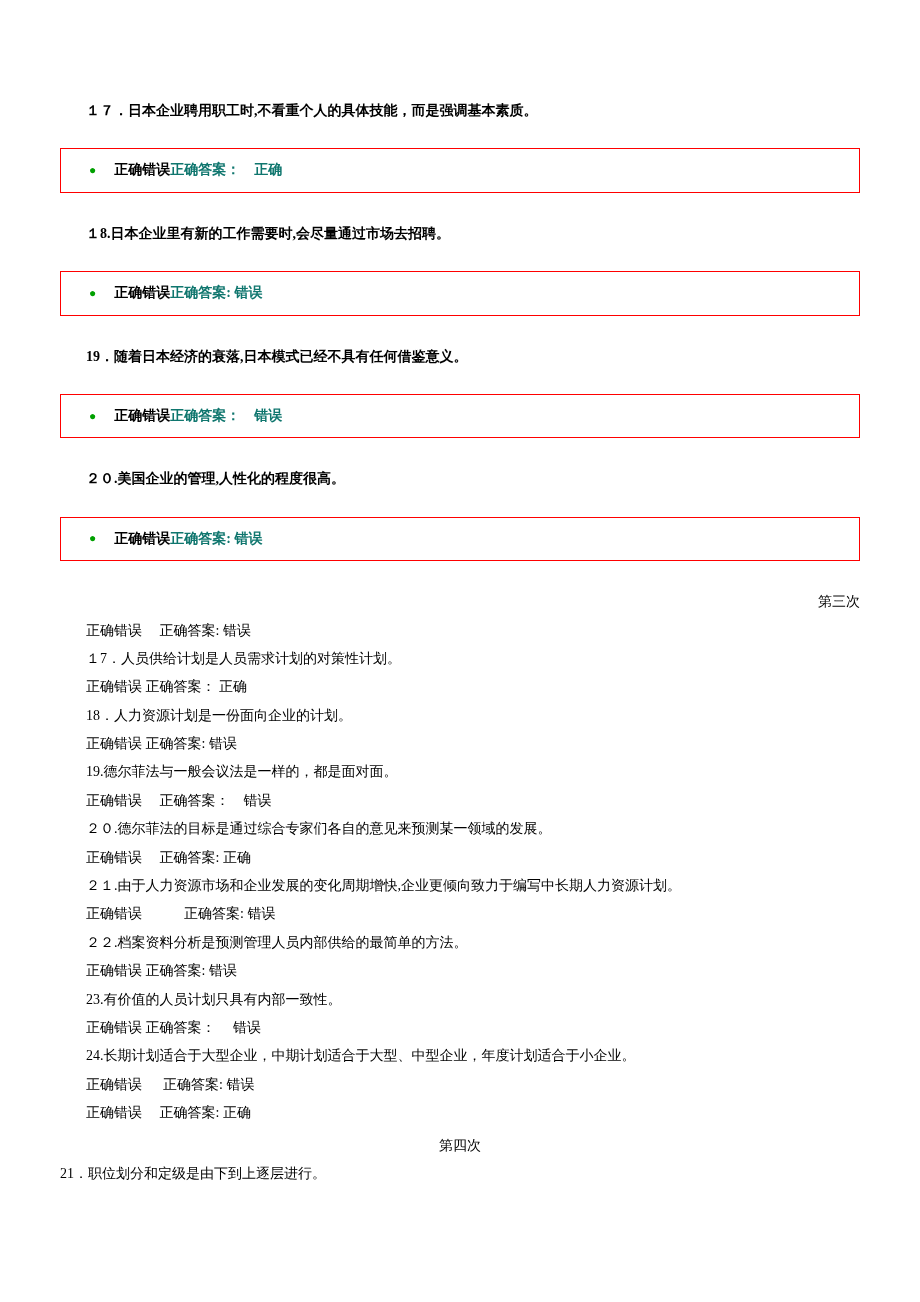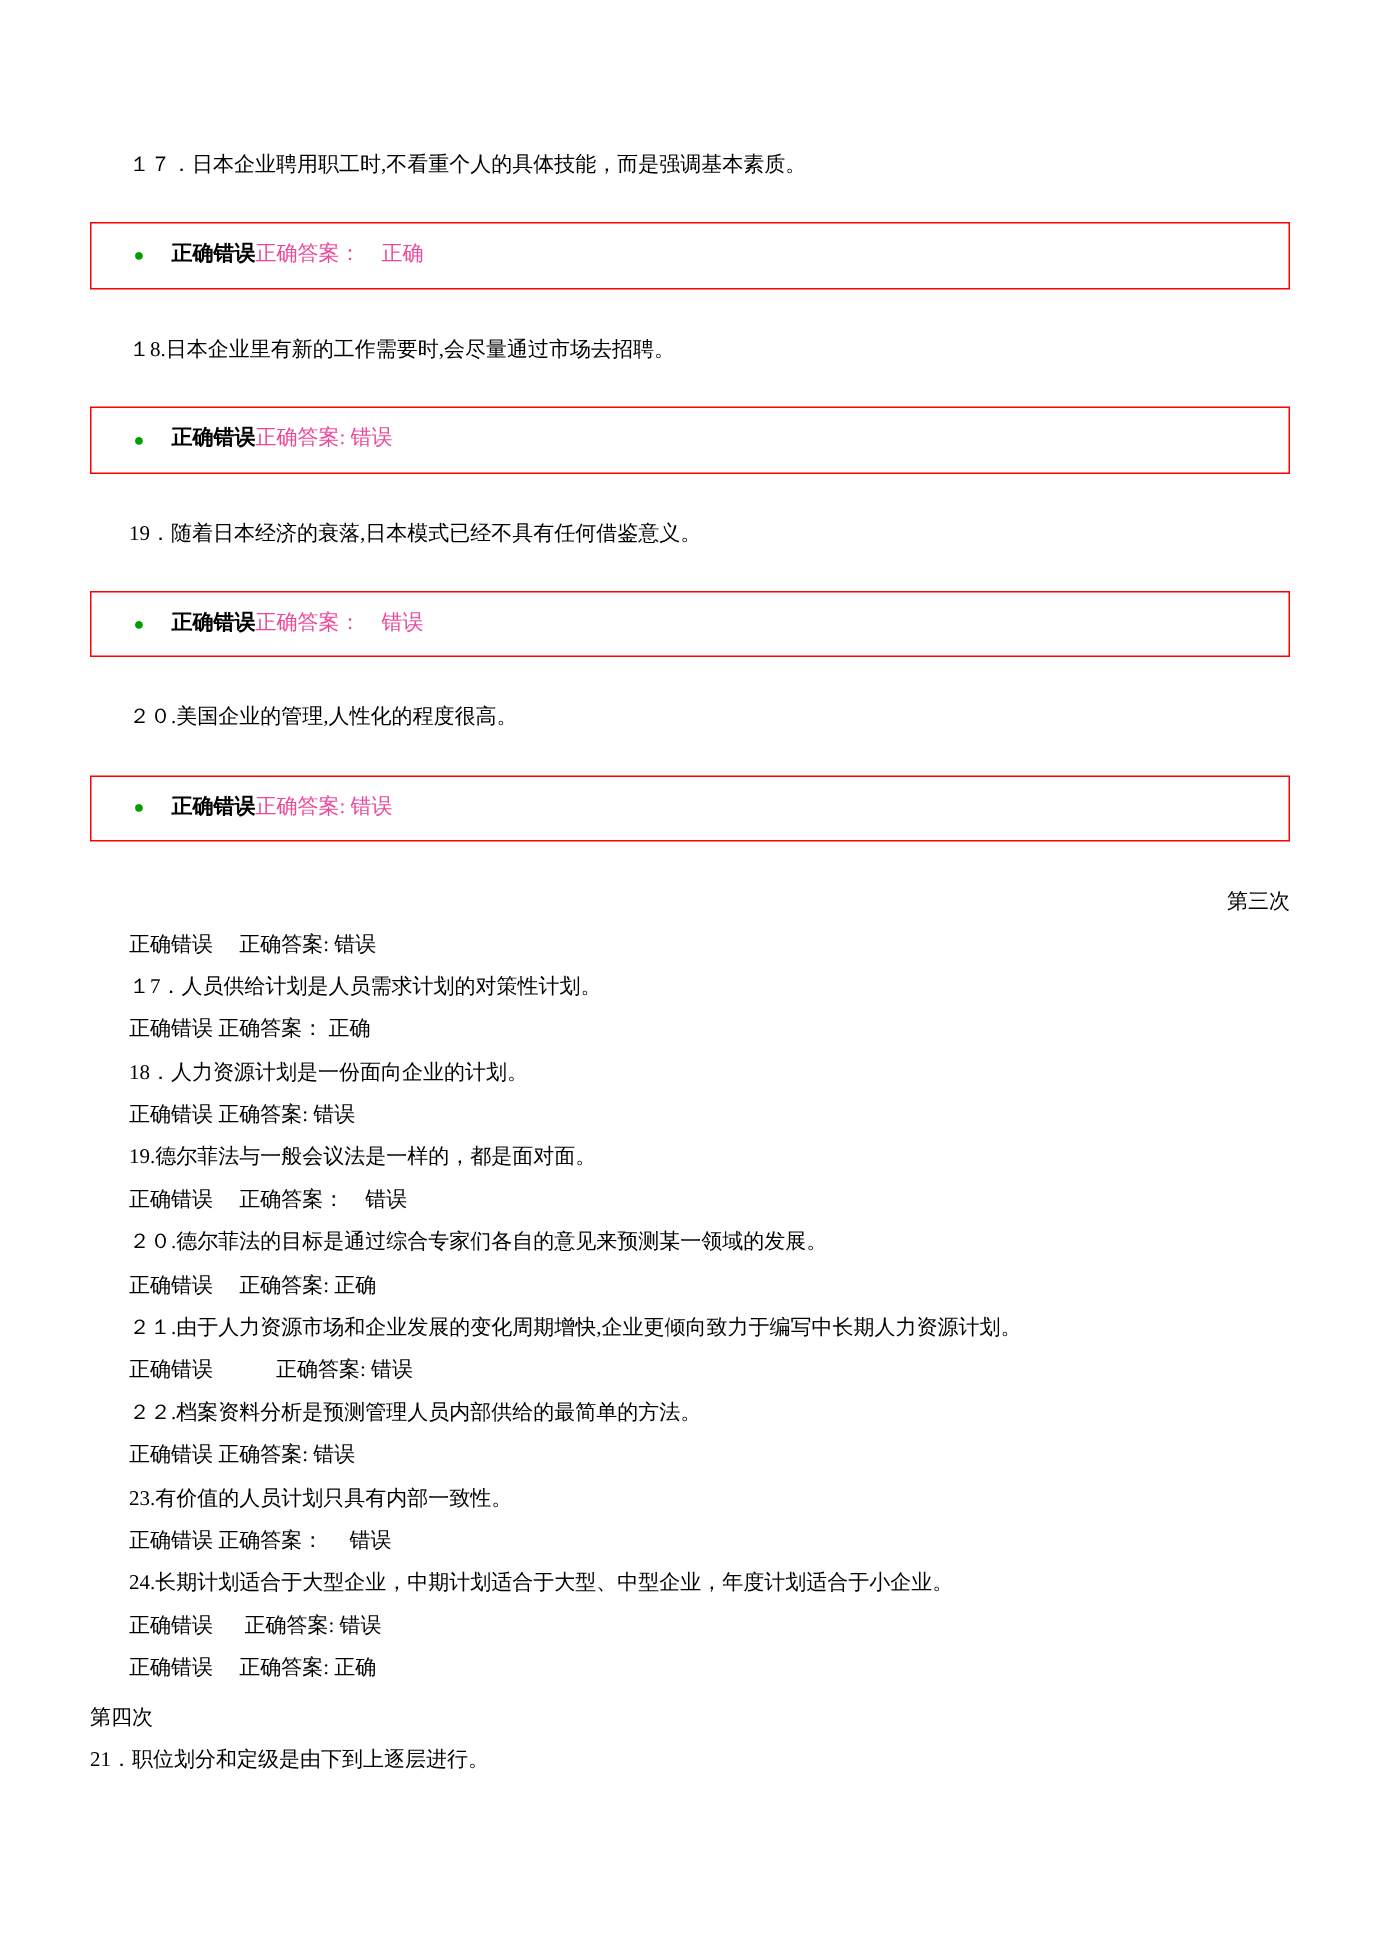--- a/index.html
+++ b/index.html
@@ -13,51 +13,52 @@
   }
   .page {
     width: 920px;
     min-height: 1302px;
     box-sizing: border-box;
     padding: 100px 60px 60px 60px;
     position: relative;
   }
   .question {
     margin: 0 0 26px 26px;
-    font-weight: normal;
+    font-weight: bold;
   }
   .answer-box {
     border: 0.5px solid #ff0000;
     padding: 10px 14px 10px 28px;
     margin: 0 0 30px 0;
     display: flex;
     align-items: center;
   }
   .bullet {
     color: #00a000;
     font-size: 12px;
     margin-right: 18px;
   }
   .ans-text {
     color: #000;
     font-weight: bold;
   }
   .ans-green {
-    color: #ec4899;
-    font-weight: normal;
+    color: #0f766e;
+    font-weight: bold;
   }
   .section-heading {
     margin: 10px 0 6px 26px;
     text-align: right;
   }
   .plain-line {
     margin: 0 0 6px 26px;
   }
   .section4-heading {
     margin: 10px 0 6px 0;
+    text-align: center;
   }
   .section4-line {
     margin: 0 0 6px 0;
   }
 </style>
 </head>
 <body>
 
 <div class="page">
 

